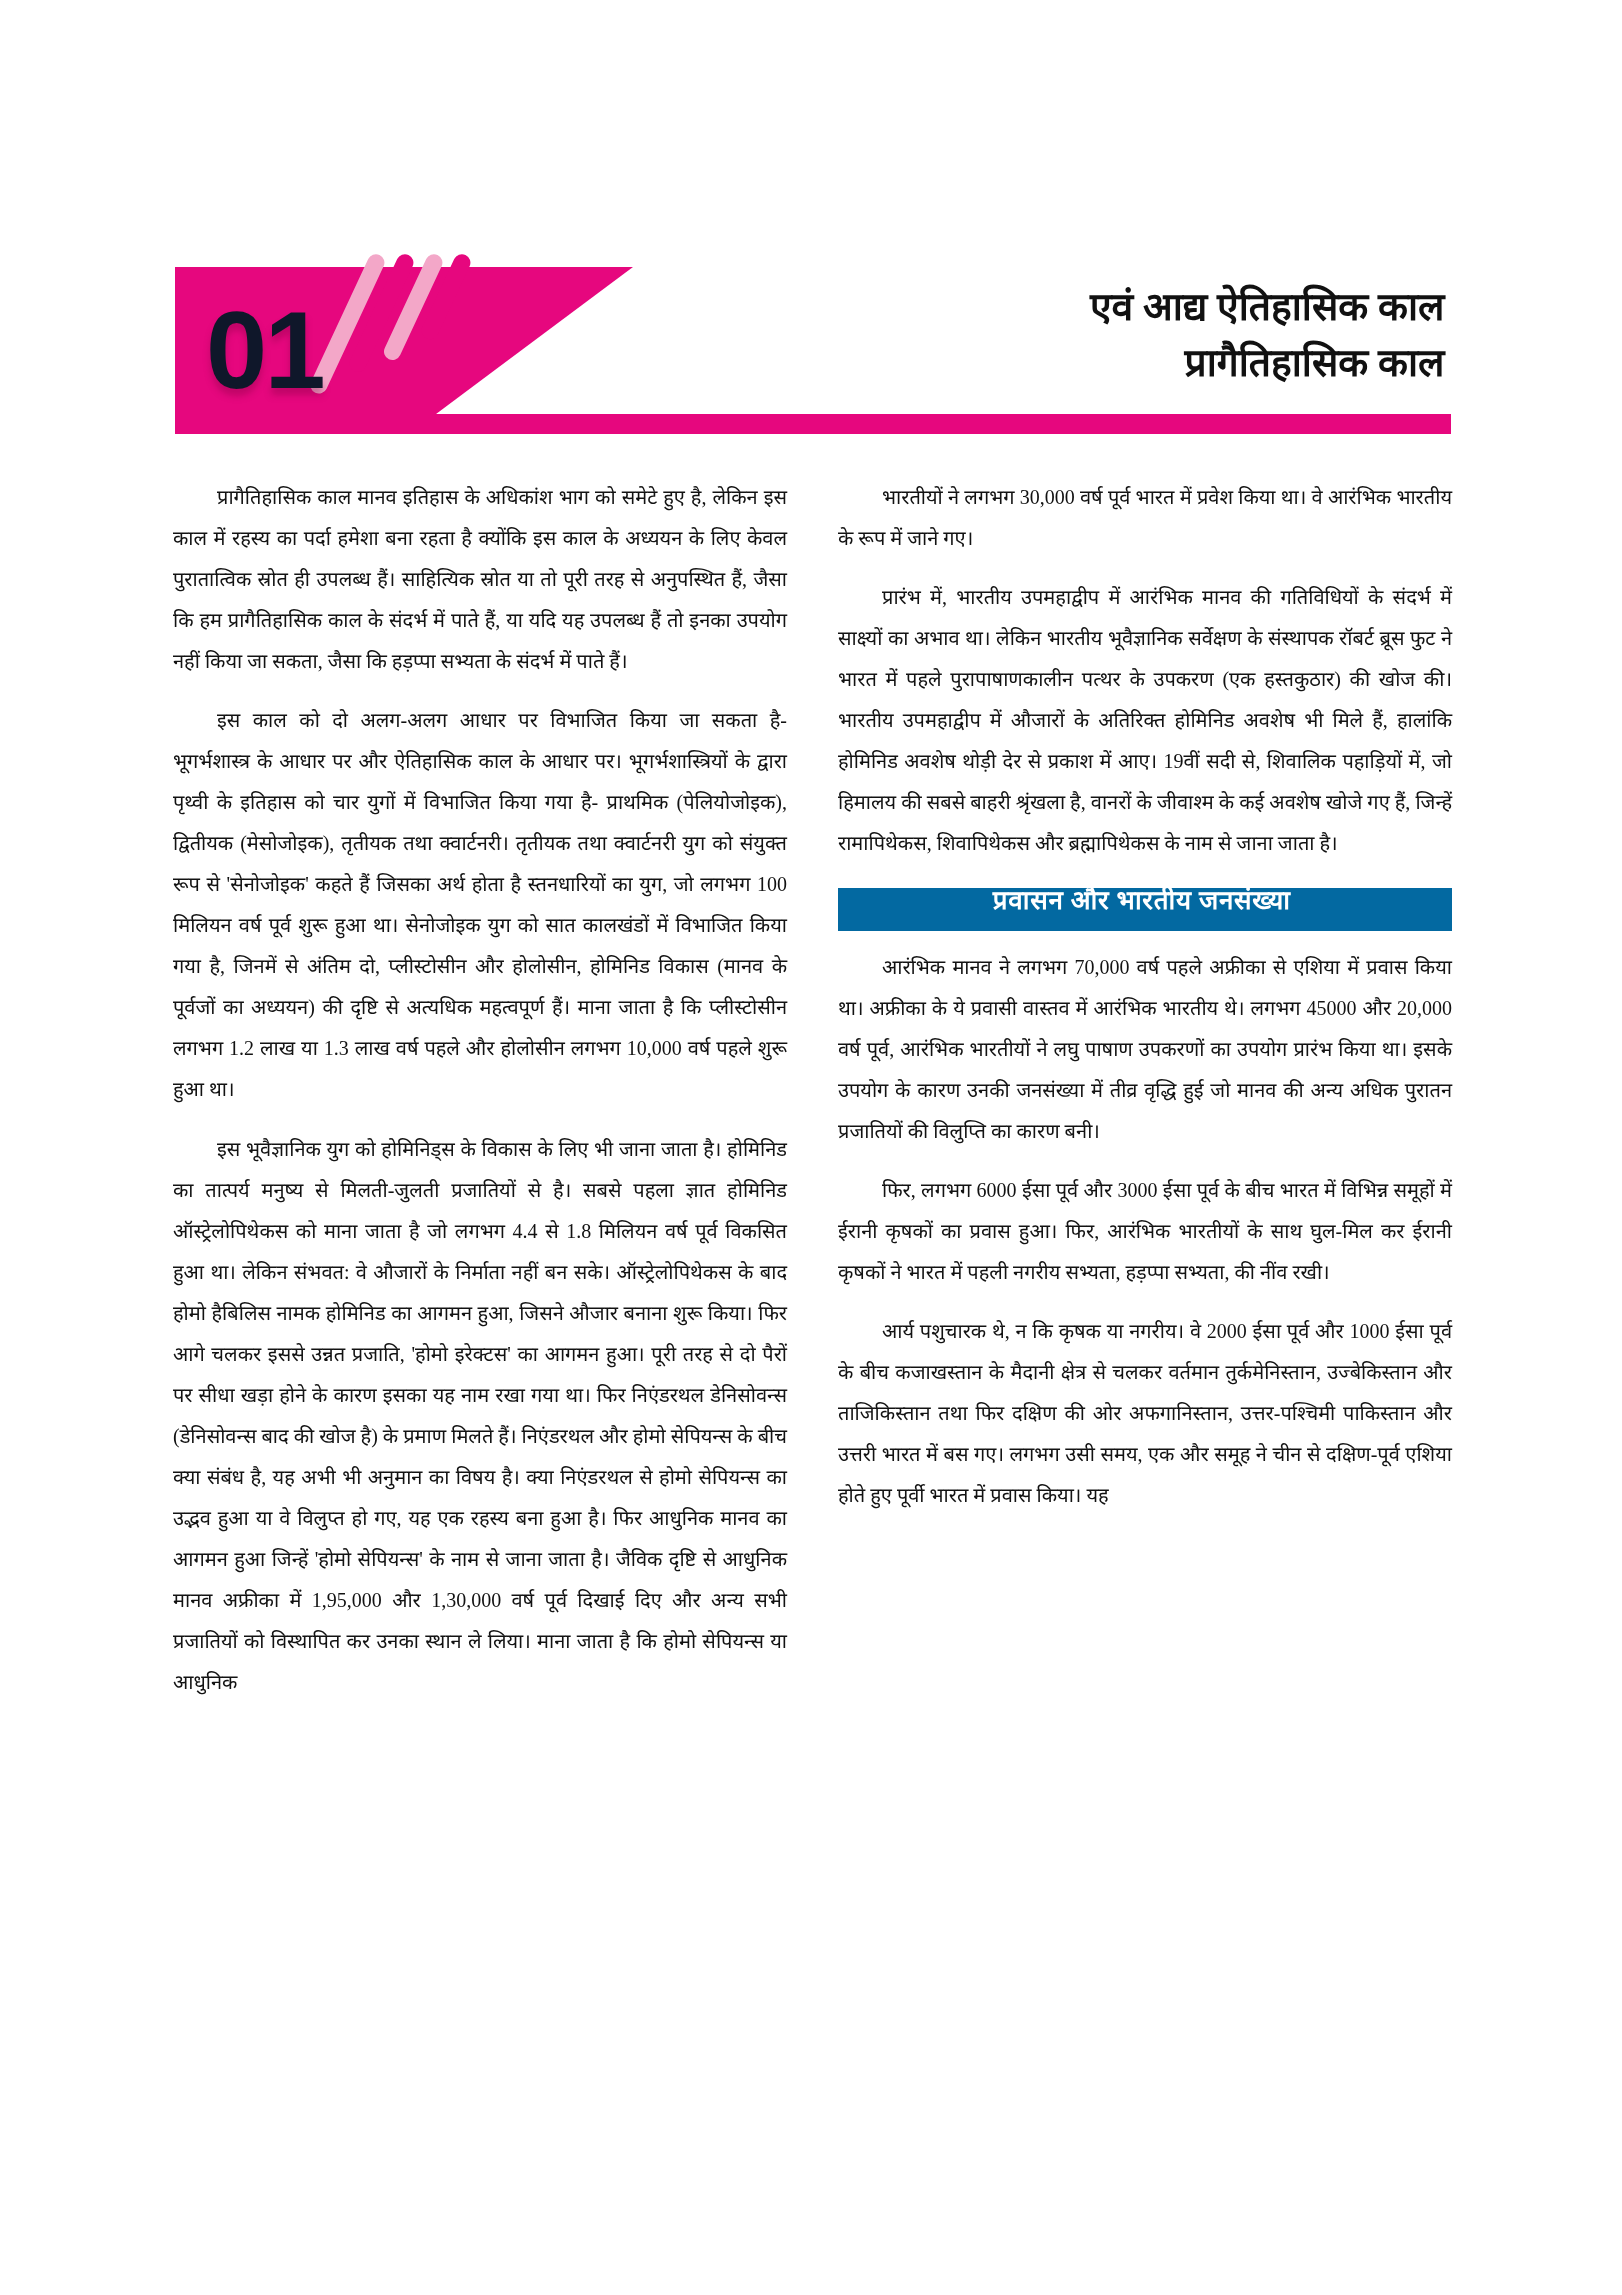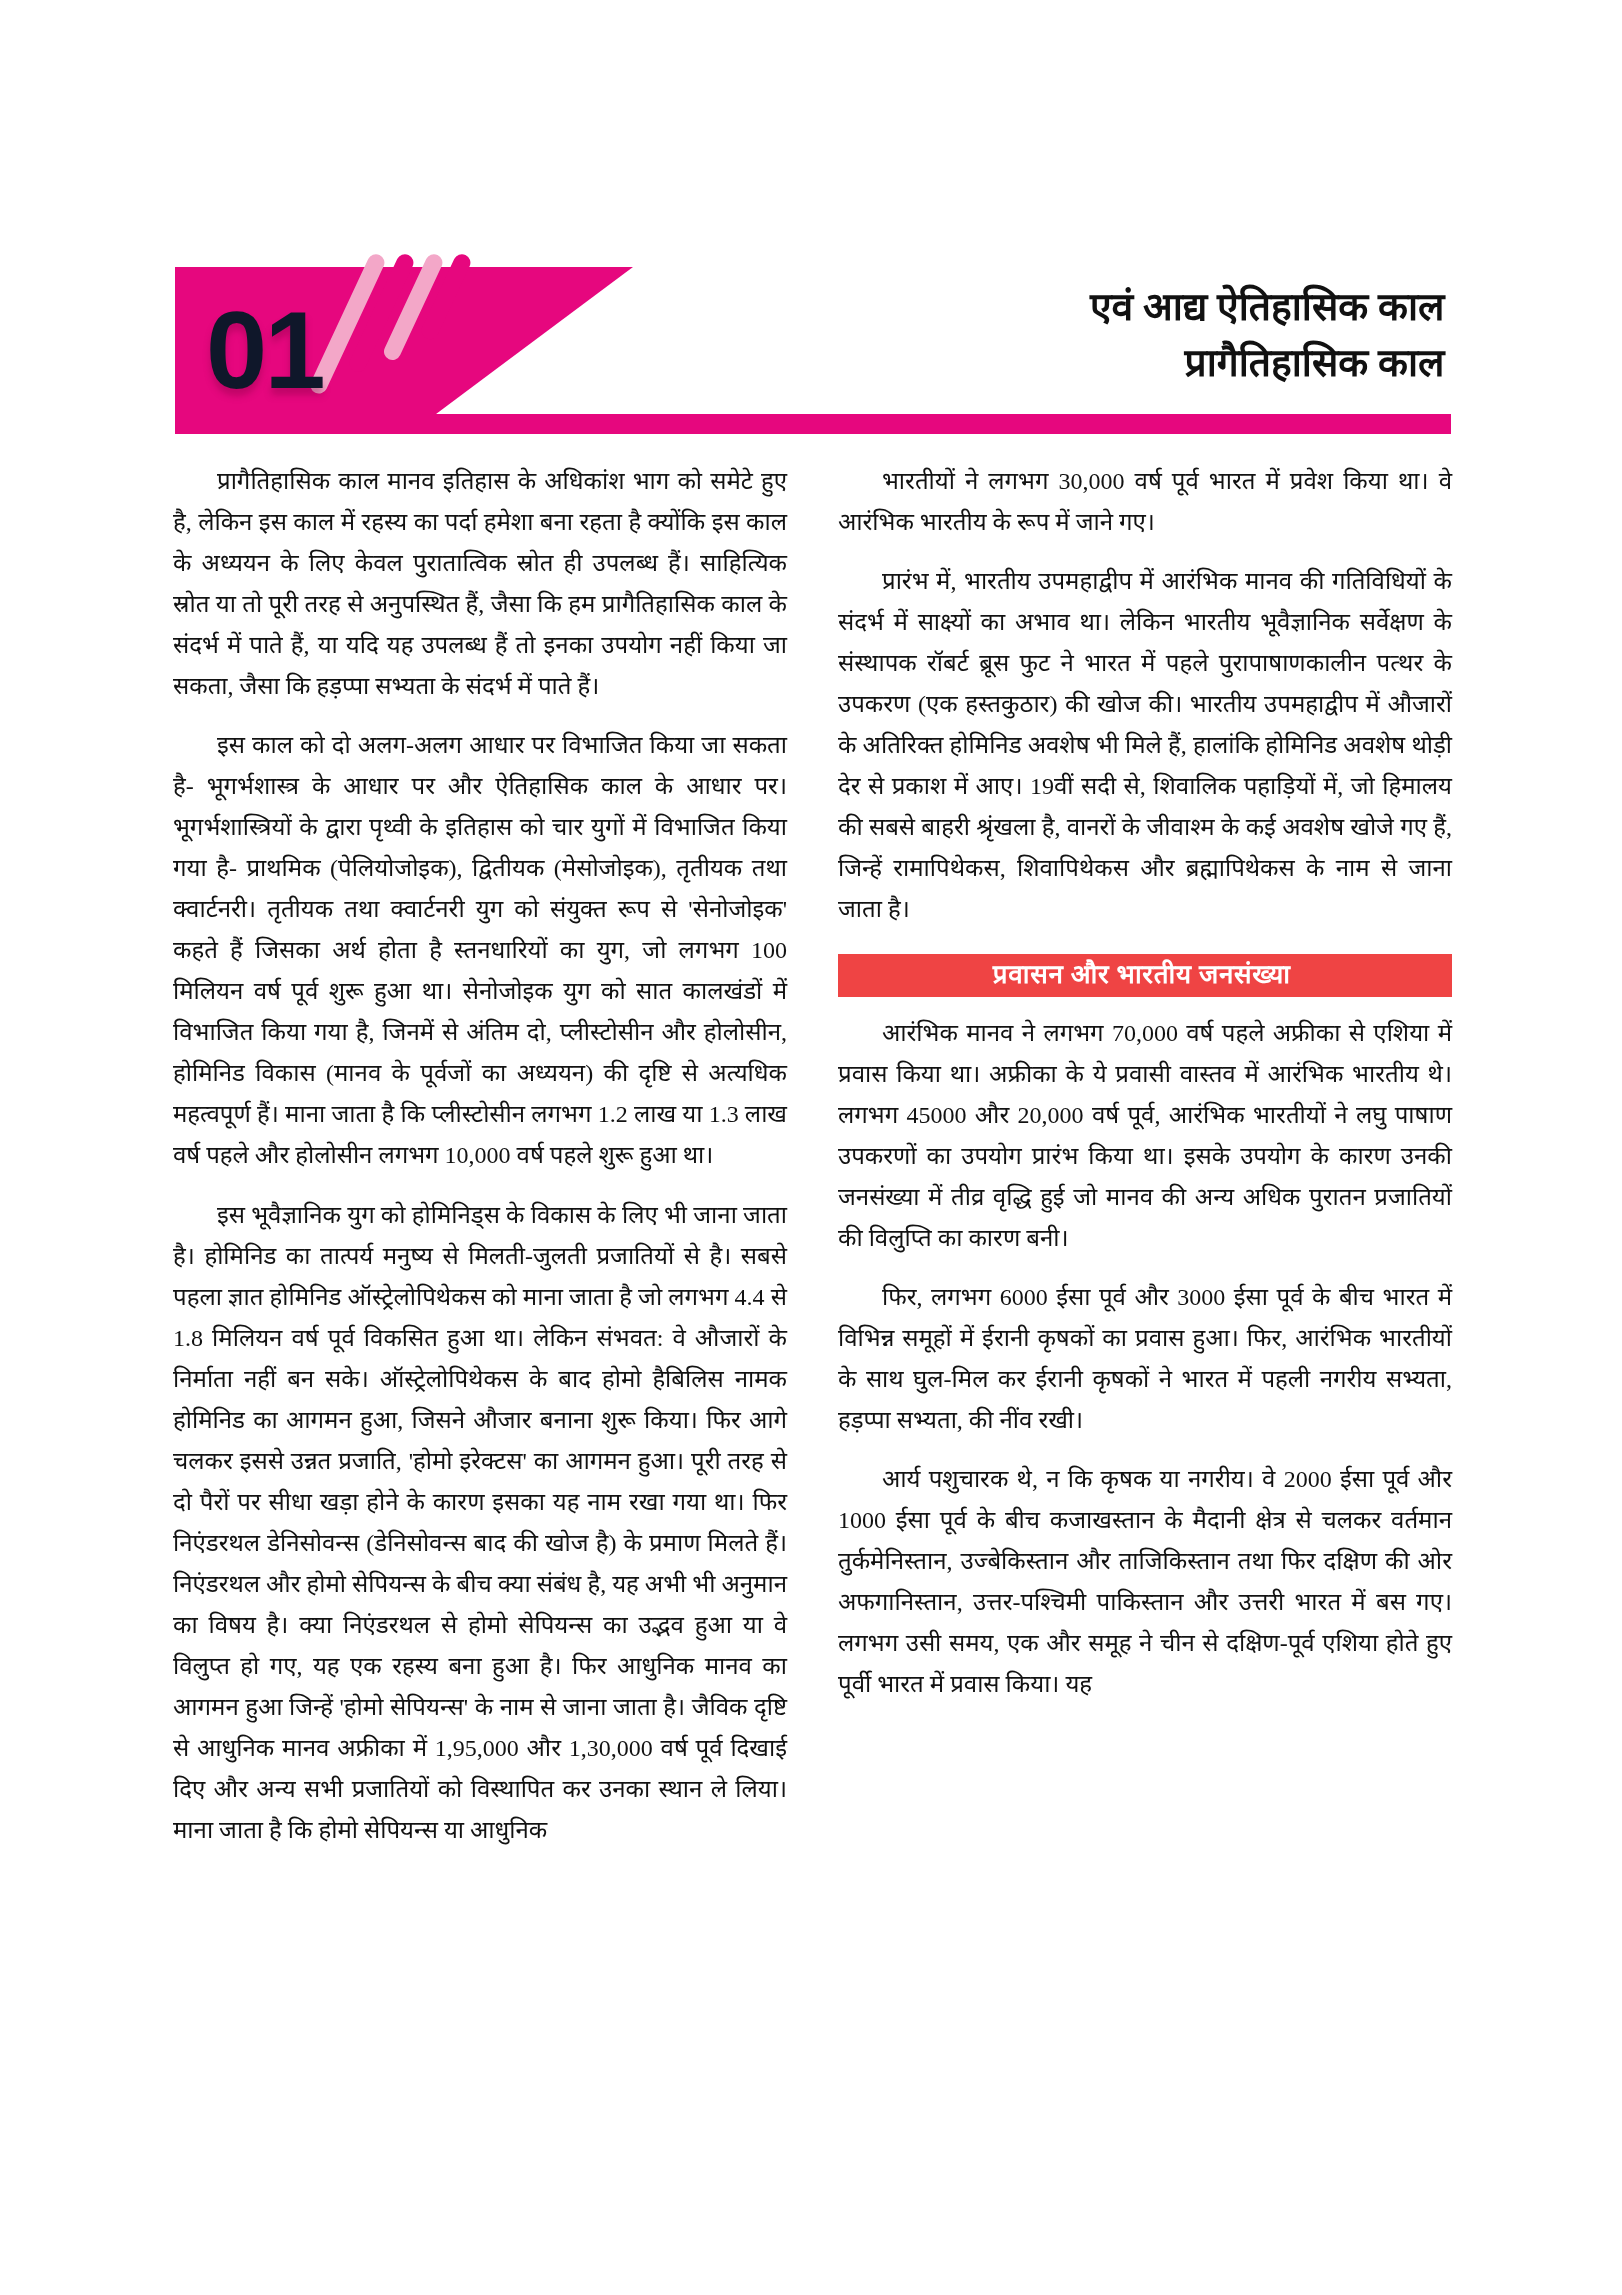--- a/index.html
+++ b/index.html
@@ -117,39 +117,38 @@
     height: 1636px;
     display: flex;
     gap: 51px;
   }
   .column {
     width: 614px;
     position: relative;
   }
 
   p.para {
-    margin: 0 0 0 0;
+    margin: 16px 0 0 0;
     text-indent: 44px;
     text-align: justify;
     text-justify: inter-word;
     font-family: "Liberation Serif", "DejaVu Serif", serif;
-    font-size: 24px;
+    font-size: 20px;
     line-height: 41px;
     color: #121212;
     hyphens: none;
   }
   p.para + p.para { margin-top: 18.3px; }
 
   
   .section-bar {
-    background: #ef4444;
+    background: #0369a1;
     height: 43px;
     margin: 23.6px 0 15.7px 0;
     display: flex;
-    align-items: center;
     justify-content: center;
     padding-right: 6.5px;
   }
   .section-bar .section-label {
     font-family: "Liberation Serif", "DejaVu Serif", serif;
     font-weight: 700;
     font-size: 26px;
     line-height: 26px;
     color: #ffffff;
     letter-spacing: 0.7px;

